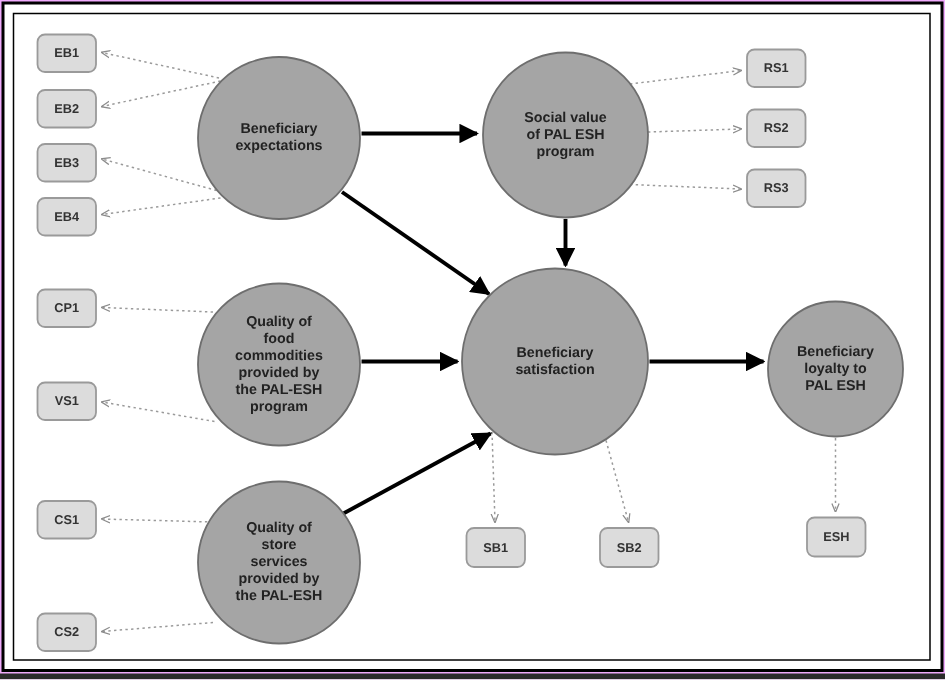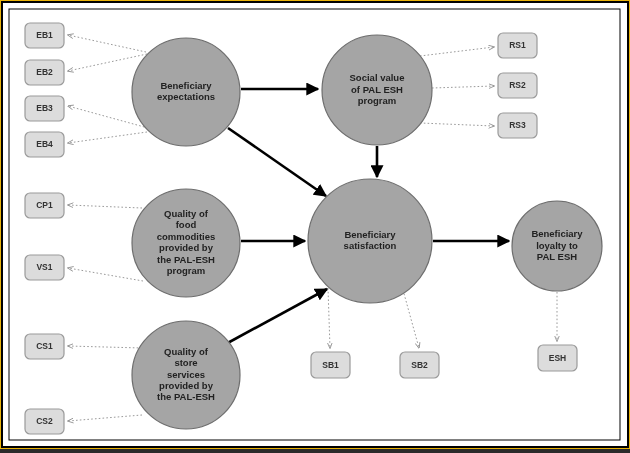--- a/index.html
+++ b/index.html
@@ -7,21 +7,21 @@
     padding: 0;
     background: #ffffff;
   }
   body {
     font-family: "Liberation Sans", sans-serif;
   }
   #figure-frame {
     position: relative;
     width: 630px;
     height: 453px;
-    background: #eab308;
+    background: #f0abfc;
     overflow: hidden;
   }
   #diagram-svg {
     display: block;
     position: absolute;
     left: 0;
     top: 0;
   }
   .construct-label {
     font-family: "Liberation Sans", sans-serif;

